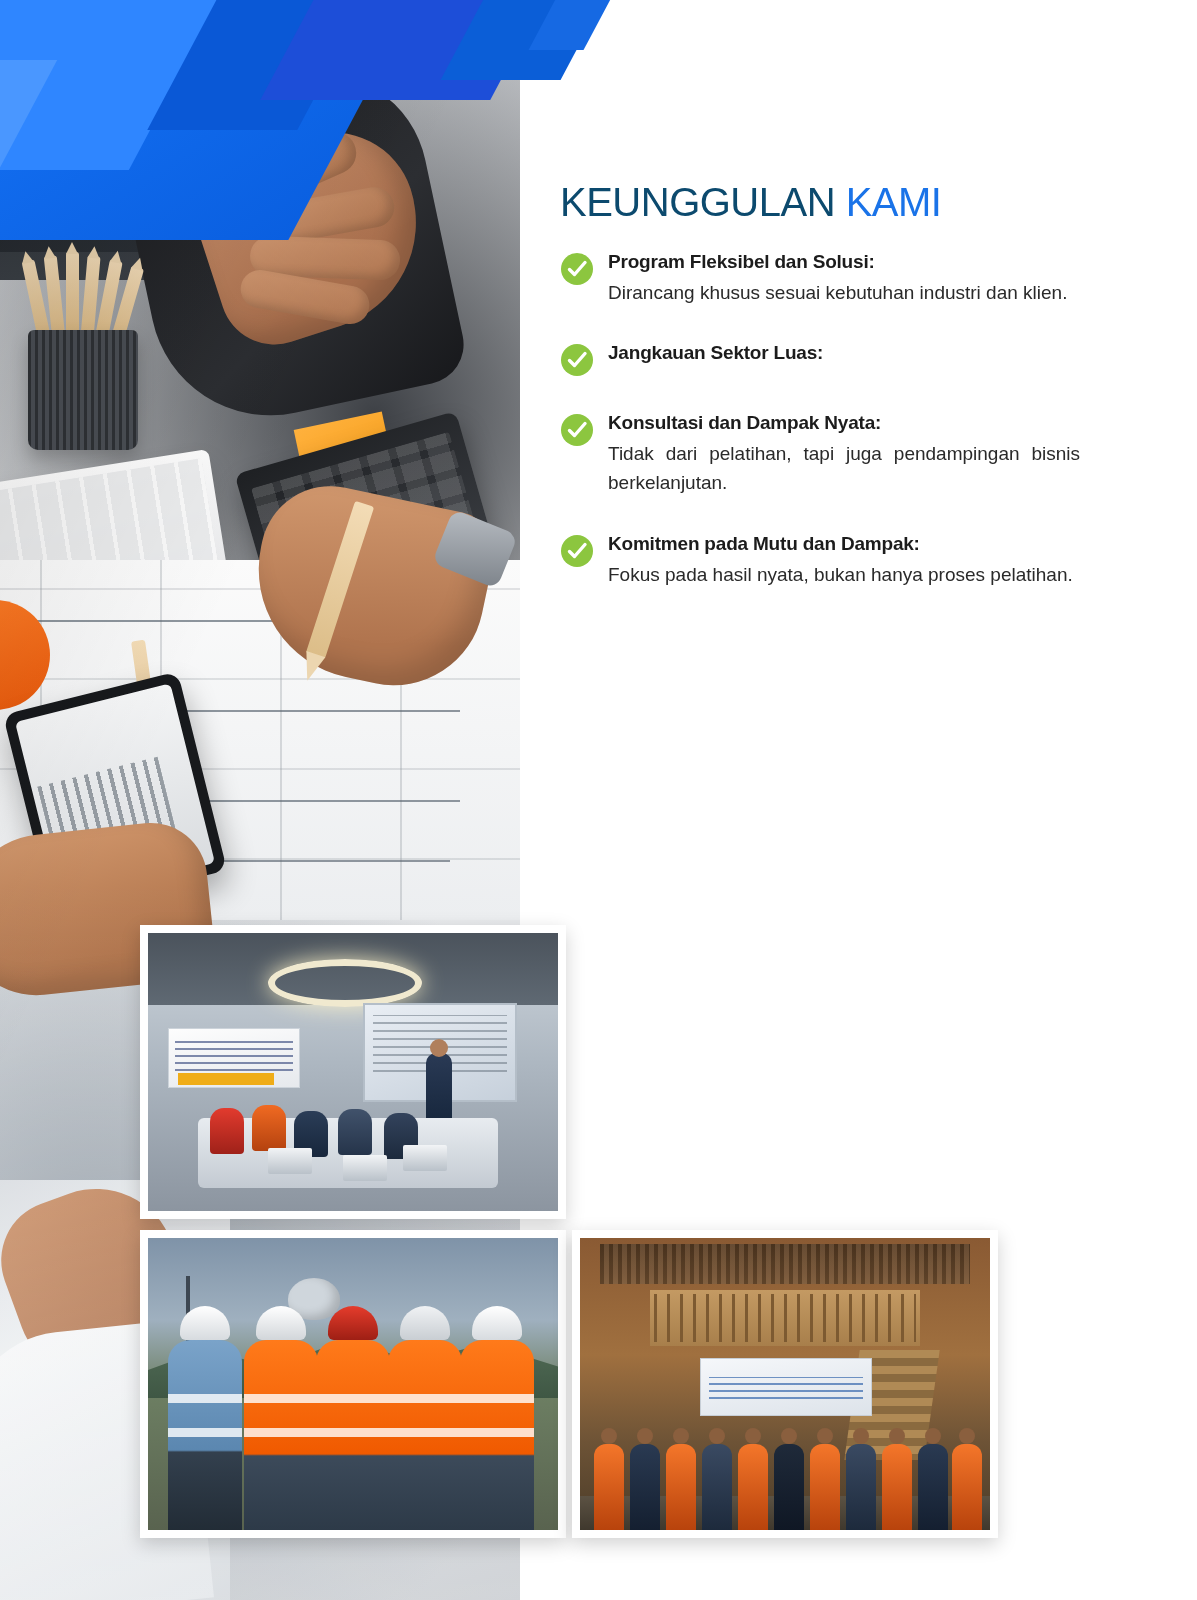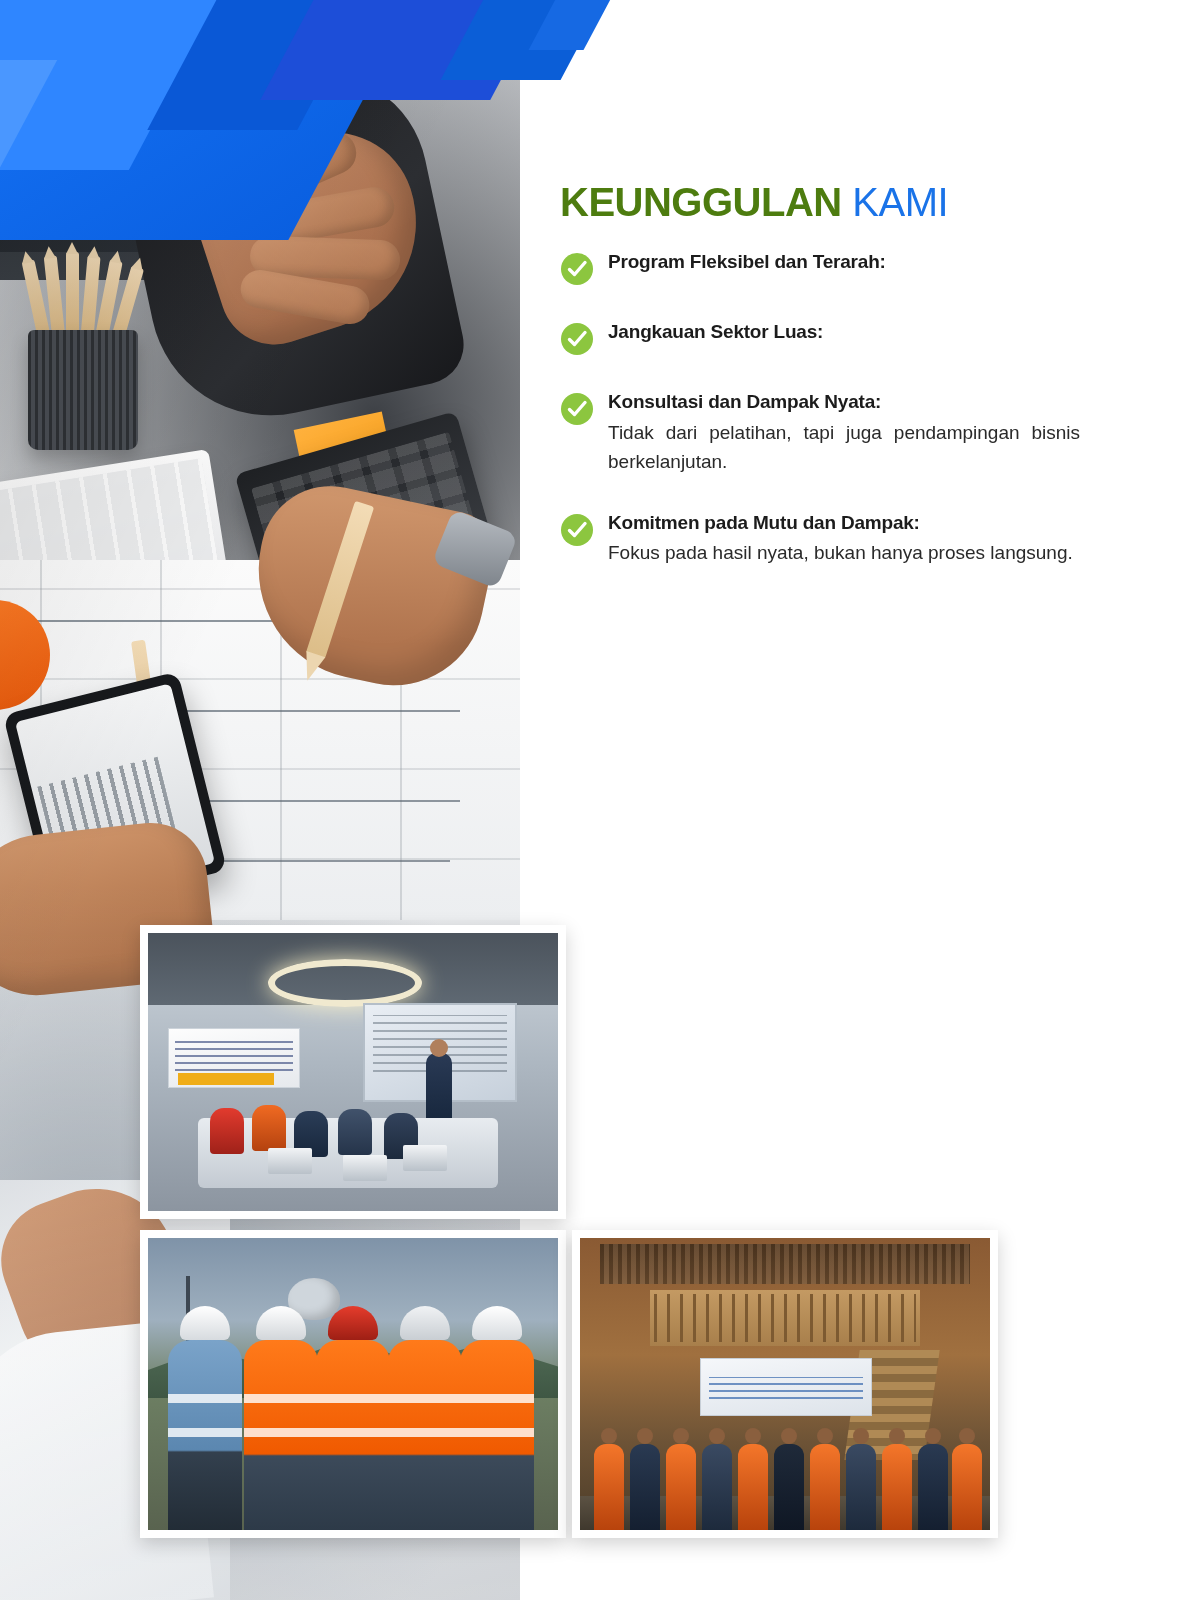--- a/index.html
+++ b/index.html
@@ -419,22 +419,22 @@
   }
   .heading {
     font-size: 40px;
     line-height: 1.1;
     letter-spacing: -0.5px;
     margin: 0 0 26px 0;
     color: #1a73e8;
     font-weight: 400;
   }
   .heading .bold {
-    font-weight: 700;
-    color: #4d7c0f;
+    font-weight: 400;
+    color: #0c4a6e;
   }
   .heading .light {
     font-weight: 400;
     color: #1a73e8;
   }
 
   .feature {
     display: flex;
     align-items: flex-start;
     margin-bottom: 34px;
@@ -706,21 +706,22 @@
     </h1>
 
     <div class="feature">
       <span class="check">
         <svg width="34" height="34" viewBox="0 0 34 34">
           <circle cx="17" cy="17" r="16" fill="#8cc63f"></circle>
           <path d="M9.5 17.5 L14.5 22.5 L25 10.5" fill="none" stroke="#ffffff" stroke-width="3.4" stroke-linecap="round" stroke-linejoin="round"></path>
         </svg>
       </span>
       <div class="feature-body">
-        <div class="feature-title">Program Fleksibel dan Terarah:</div>
+        <div class="feature-title">Program Fleksibel dan Solusi:</div>
+        <div class="feature-desc">Dirancang khusus sesuai kebutuhan industri dan klien.</div>
       </div>
     </div>
 
 
     <div class="feature">
       <span class="check">
         <svg width="34" height="34" viewBox="0 0 34 34">
           <circle cx="17" cy="17" r="16" fill="#8cc63f"></circle>
           <path d="M9.5 17.5 L14.5 22.5 L25 10.5" fill="none" stroke="#ffffff" stroke-width="3.4" stroke-linecap="round" stroke-linejoin="round"></path>
         </svg>
@@ -745,21 +746,21 @@
 
     <div class="feature">
       <span class="check">
         <svg width="34" height="34" viewBox="0 0 34 34">
           <circle cx="17" cy="17" r="16" fill="#8cc63f"></circle>
           <path d="M9.5 17.5 L14.5 22.5 L25 10.5" fill="none" stroke="#ffffff" stroke-width="3.4" stroke-linecap="round" stroke-linejoin="round"></path>
         </svg>
       </span>
       <div class="feature-body">
         <div class="feature-title">Komitmen pada Mutu dan Dampak:</div>
-        <div class="feature-desc">Fokus pada hasil nyata, bukan hanya proses langsung.</div>
+        <div class="feature-desc">Fokus pada hasil nyata, bukan hanya proses pelatihan.</div>
       </div>
     </div>
 
   </div>
 
   <div class="card card1">
     <div class="card-inner">
       <div class="meeting">
         <div class="ceil"></div>
         <div class="ring"></div>

